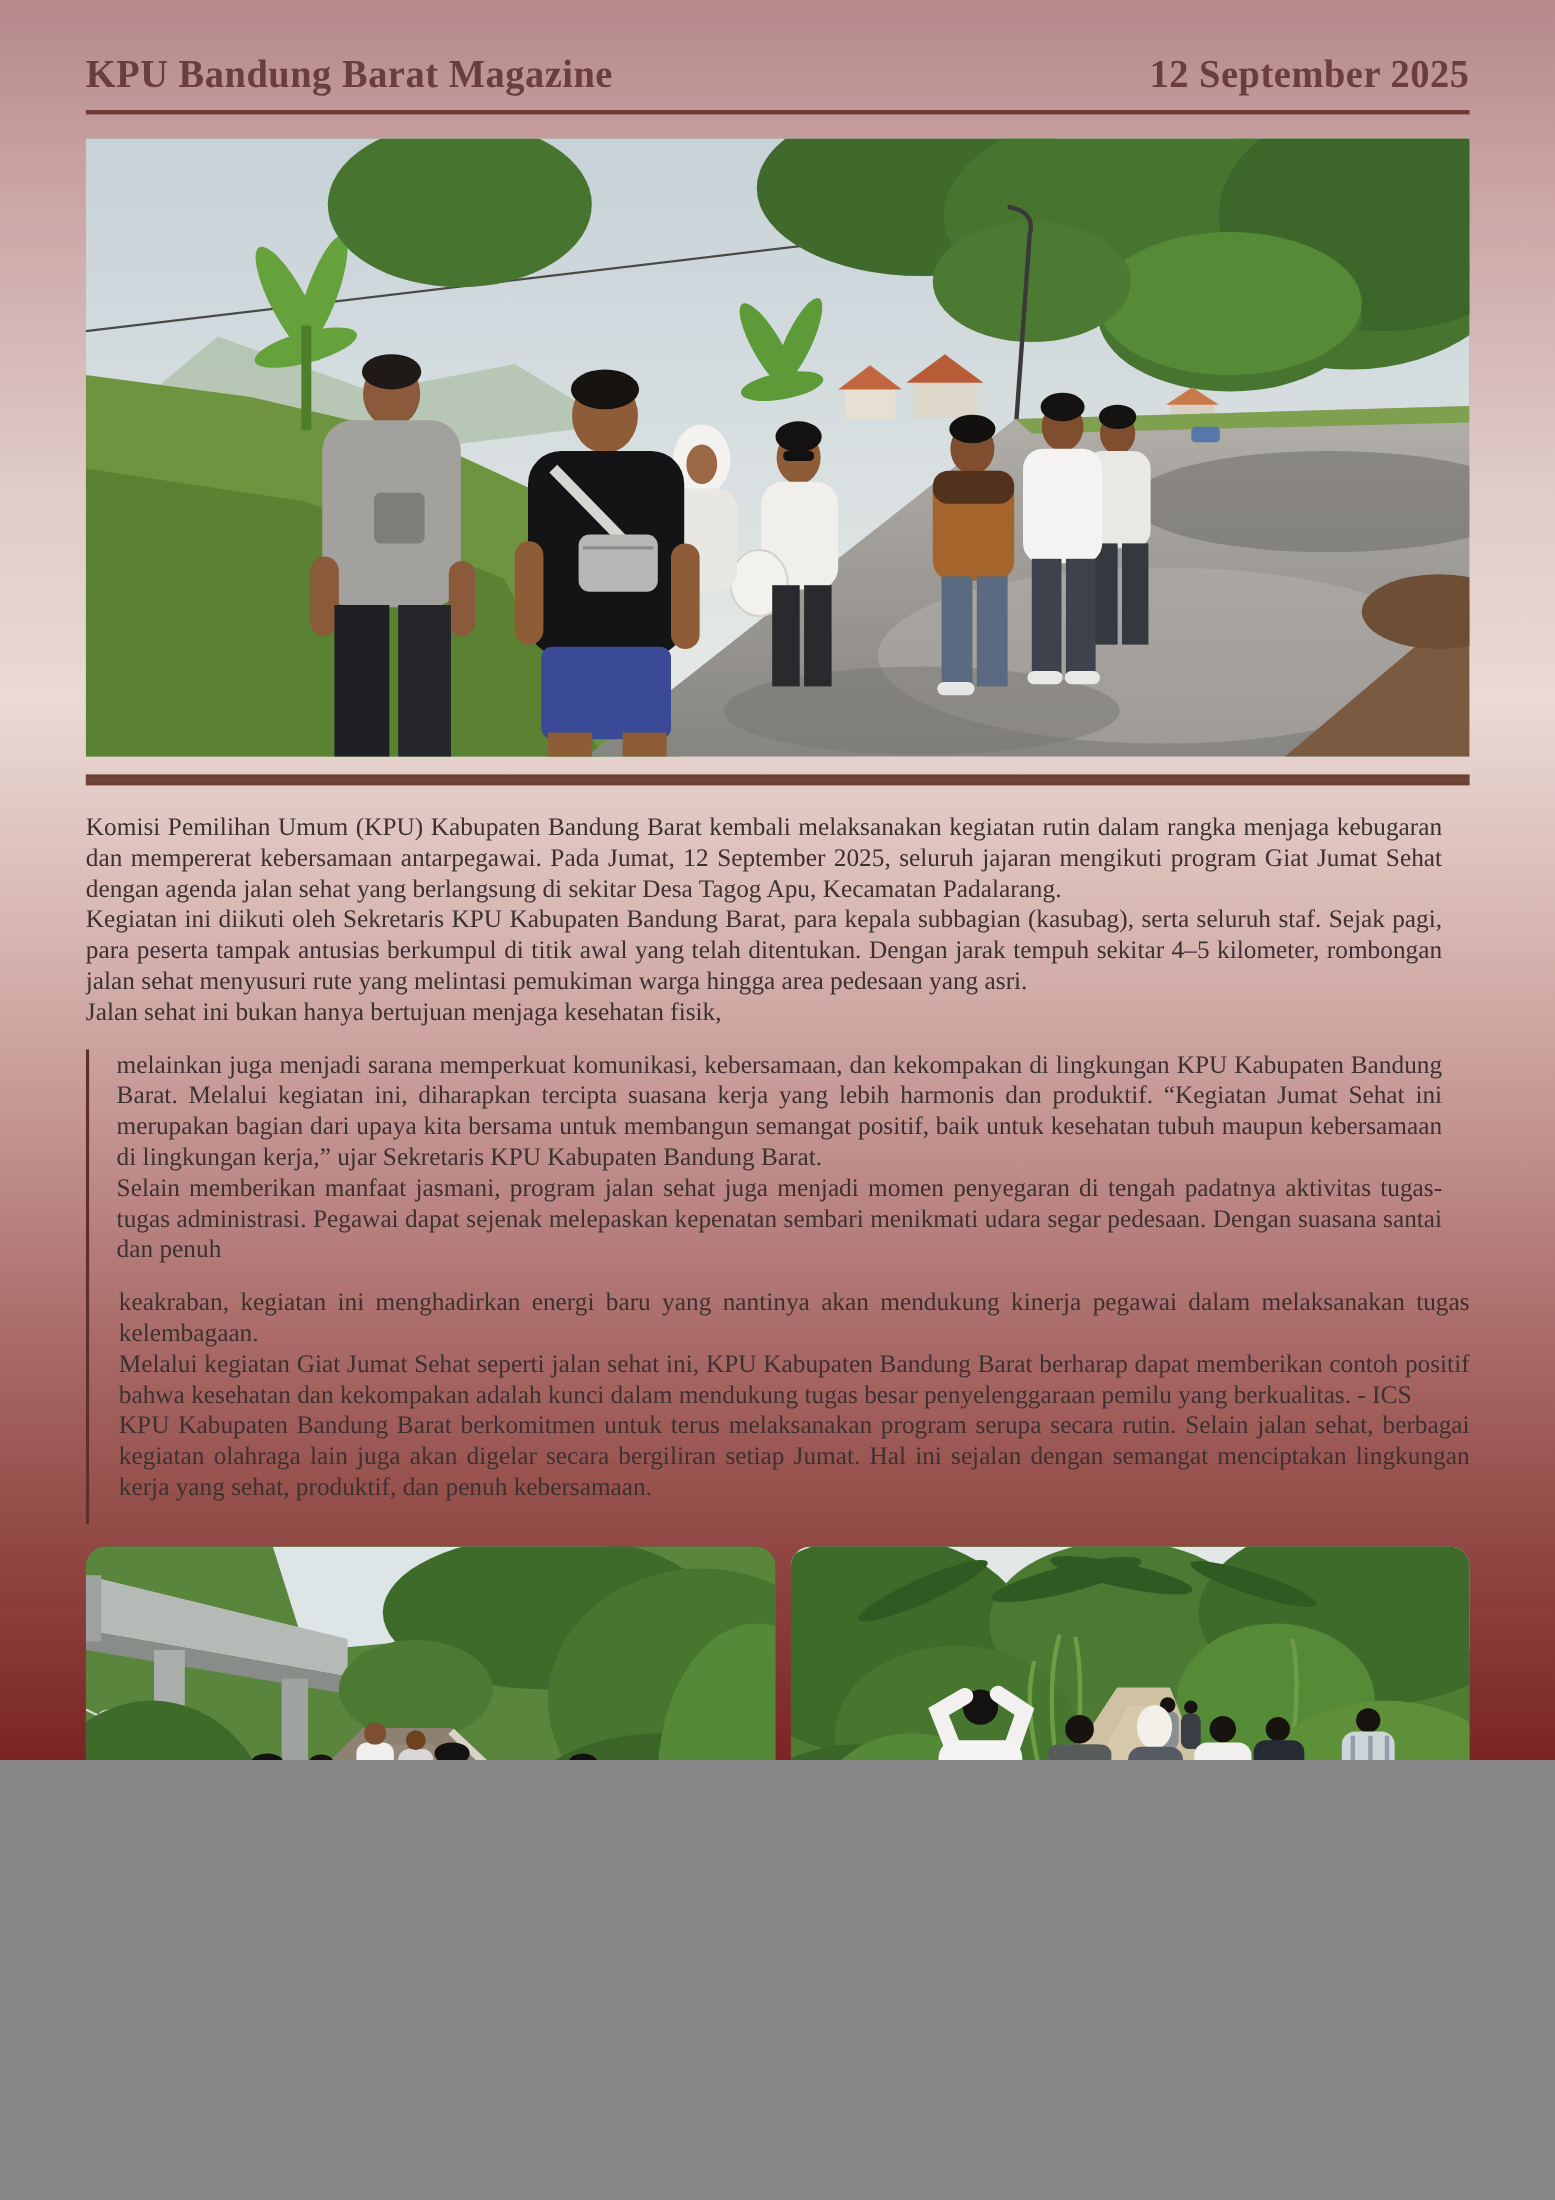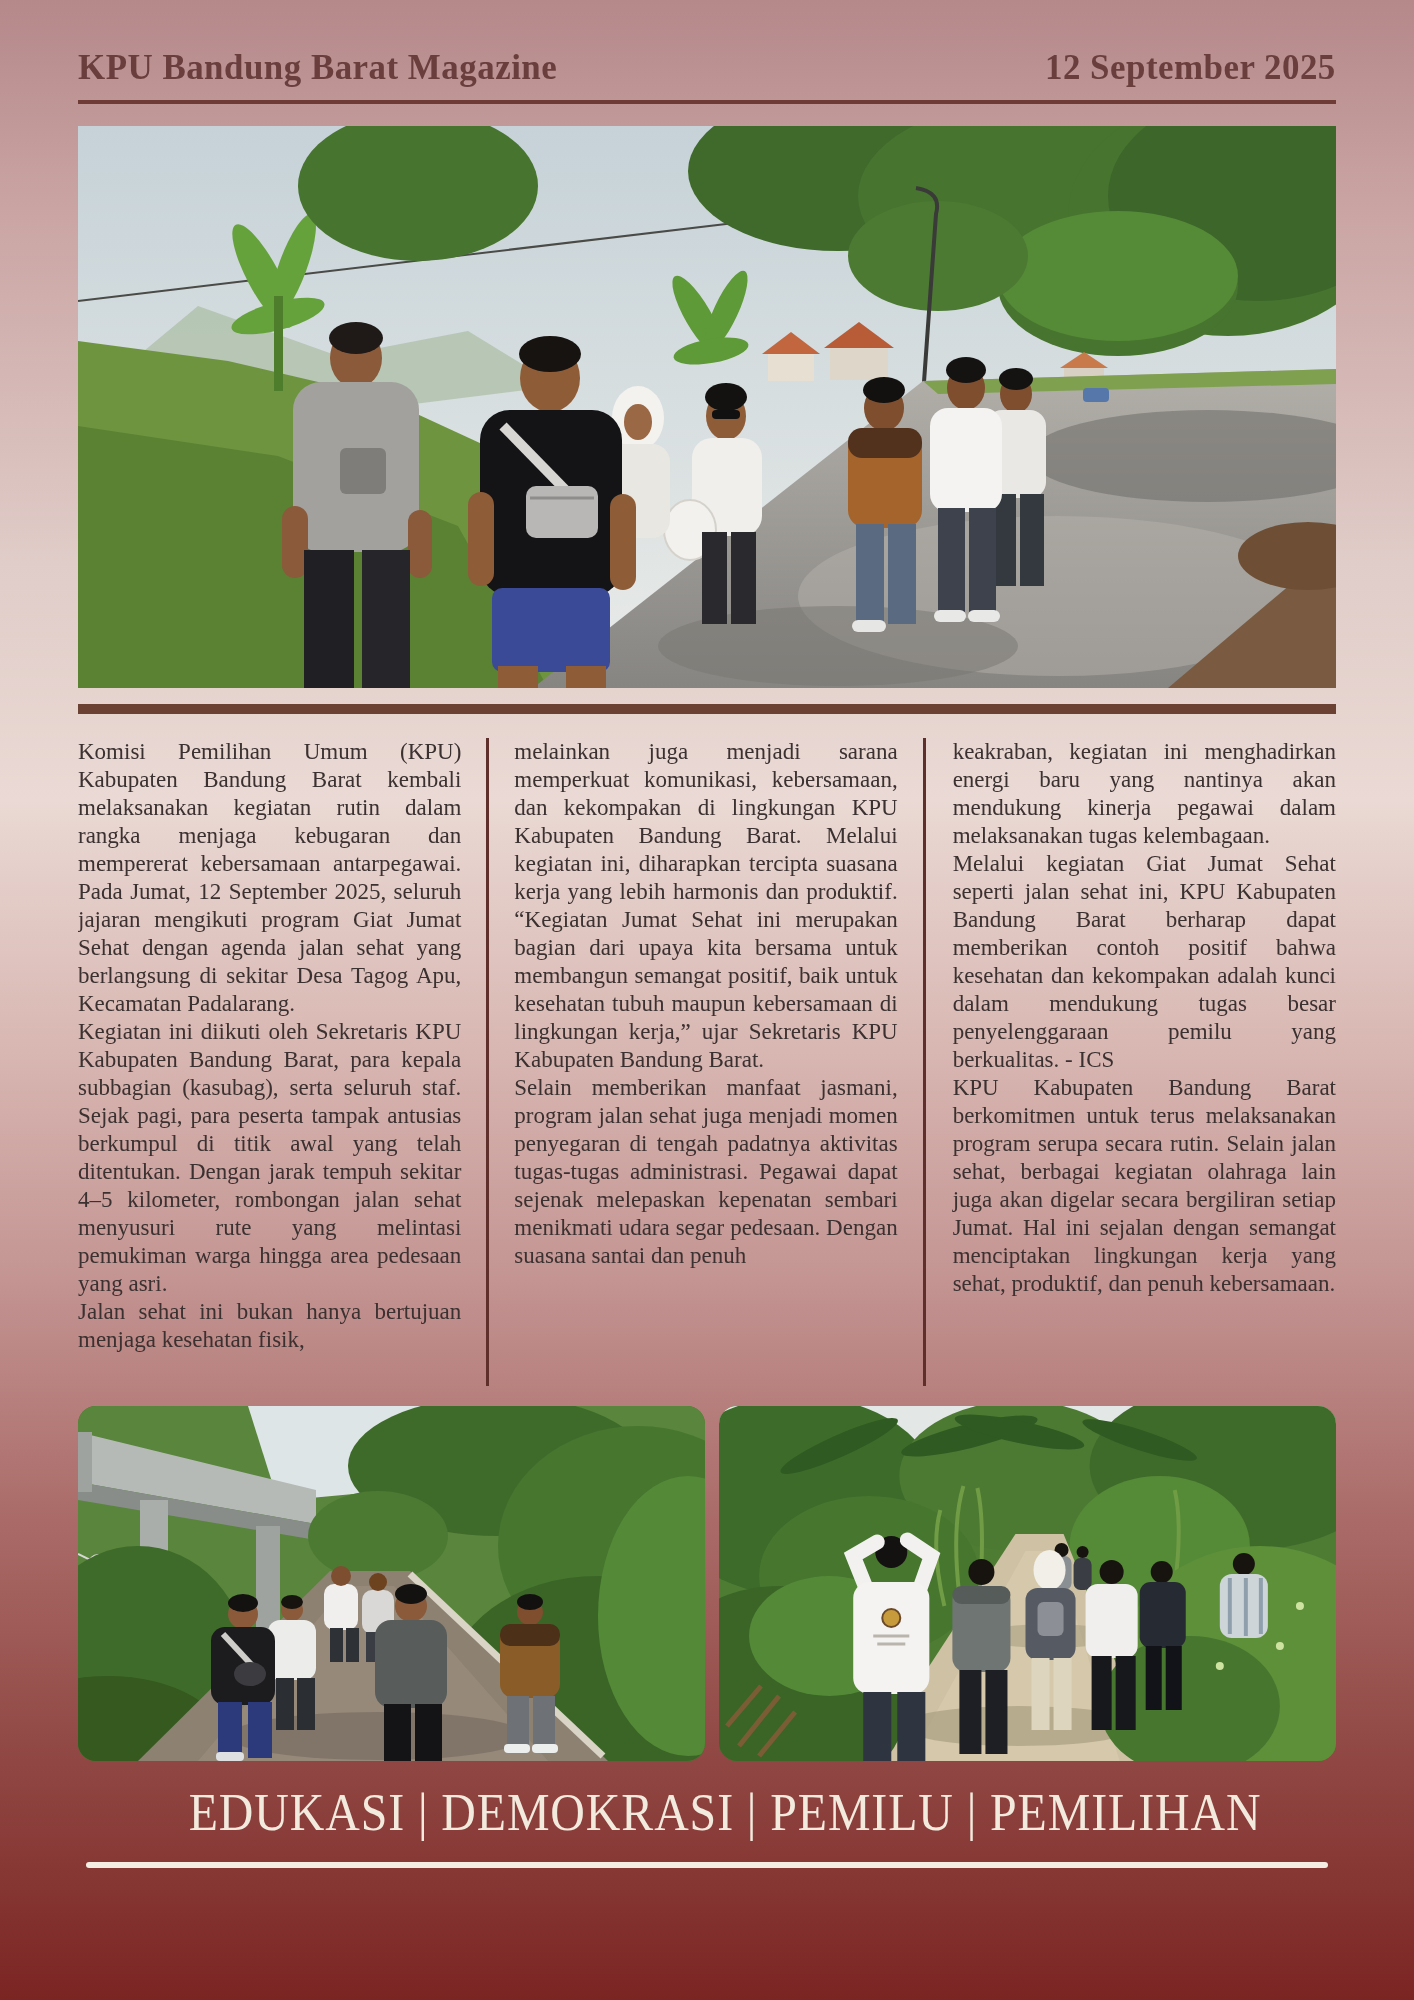--- a/index.html
+++ b/index.html
@@ -1,17 +1,17 @@
 <!DOCTYPE html>
 <html><head>
 <meta charset="utf-8">
 <style>
   html,body{margin:0;padding:0;background:#888;}
   .page{
-    position:relative;width:1414px;height:2000px;overflow:hidden;margin:0 auto;
+    position:relative;width:1414px;height:1600px;overflow:hidden;margin:0 auto;
     font-family:"Liberation Serif", serif;
     background:linear-gradient(180deg,
       #b5888a 0%, #c9a3a2 10%, #e0ccc8 28%, #ead9d4 40%,
       #d9b8b3 52%, #c39492 64%, #aa6b68 76%, #924a46 87%, #7b2523 100%);
   }
   .header{display:flex;justify-content:space-between;align-items:baseline;padding:46px 78px 0;}
   .masthead,.issue-date{
     font-weight:bold;font-size:36px;color:#693e3d;letter-spacing:.5px;white-space:nowrap;
   }
   .masthead span,.issue-date span{display:inline-block;transform:scaleX(.97);}
@@ -20,21 +20,21 @@
   .header-rule{height:4px;background:#6e3b36;margin:12px 78px 0;}
   .top-photo{margin:22px 78px 0;height:562px;background:#a9bdb0;overflow:hidden;}
   .photo-svg{display:block;width:100%;height:100%;}
   .headline-band{margin:16px 78px 0;}
   .headline-rule{height:5px;background:#6b4133;}
   .headline{
     margin:6px 0 8px;text-align:center;font-size:67px;line-height:1.08;
     font-weight:bold;color:#7b4a39;letter-spacing:1px;
   }
   .headline span{display:inline-block;transform:scaleX(.95);transform-origin:center;}
-  .columns{display:flex;margin:24px 78px 0;height:648px;overflow:hidden;}
+  .columns{display:flex;margin:24px 78px 0;height:648px;overflow:hidden;flex-direction:column;}
   .col{flex:1 1 0;font-size:23px;line-height:28px;text-align:justify;color:#3a3130;}
   .col p{margin:0;}
   .col-1{padding-right:25px;}
   .col-2{padding:0 25px;border-left:3px solid #5f2f2b;}
   .col-3{padding-left:27px;border-left:3px solid #5f2f2b;}
   .bottom-photos{display:flex;gap:14px;margin:20px 78px 0;height:355px;}
   .bphoto{border-radius:18px;overflow:hidden;background:#4d7a33;}
   .bphoto-left{flex:0 0 627px;}
   .bphoto-right{flex:1 1 auto;}
   .footer-tagline{margin-top:22px;text-align:center;font-size:52px;font-weight:normal;

